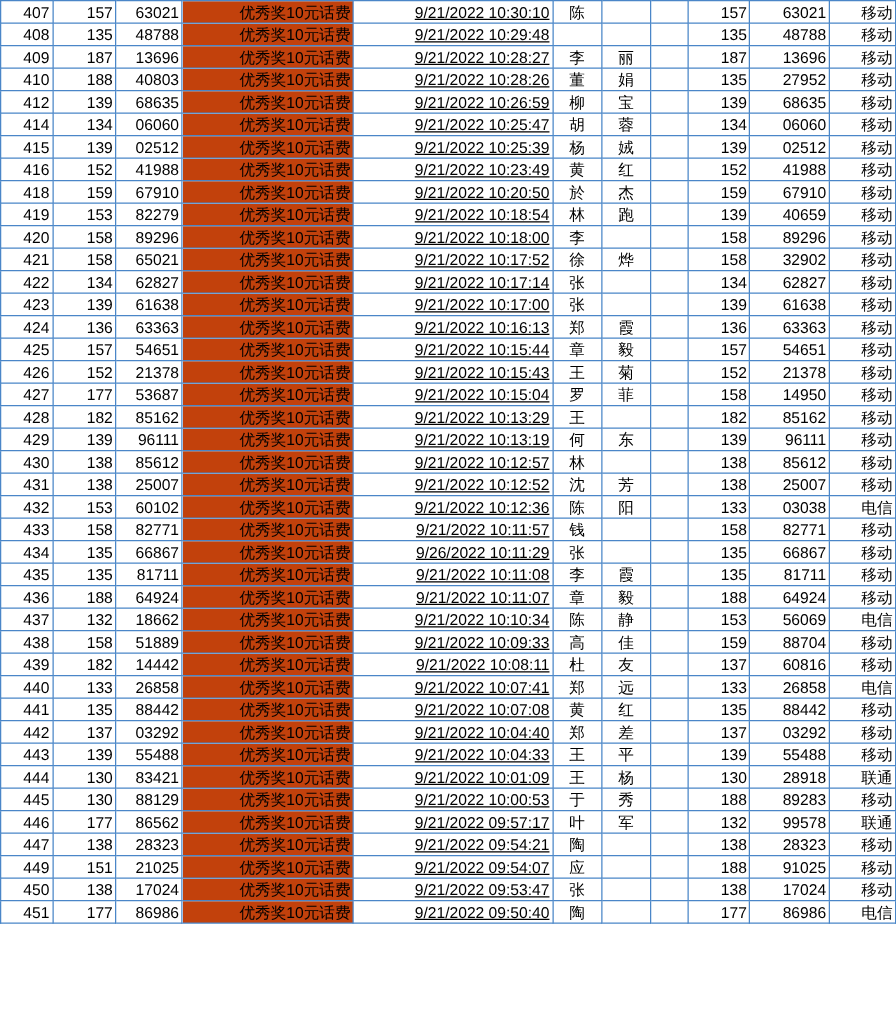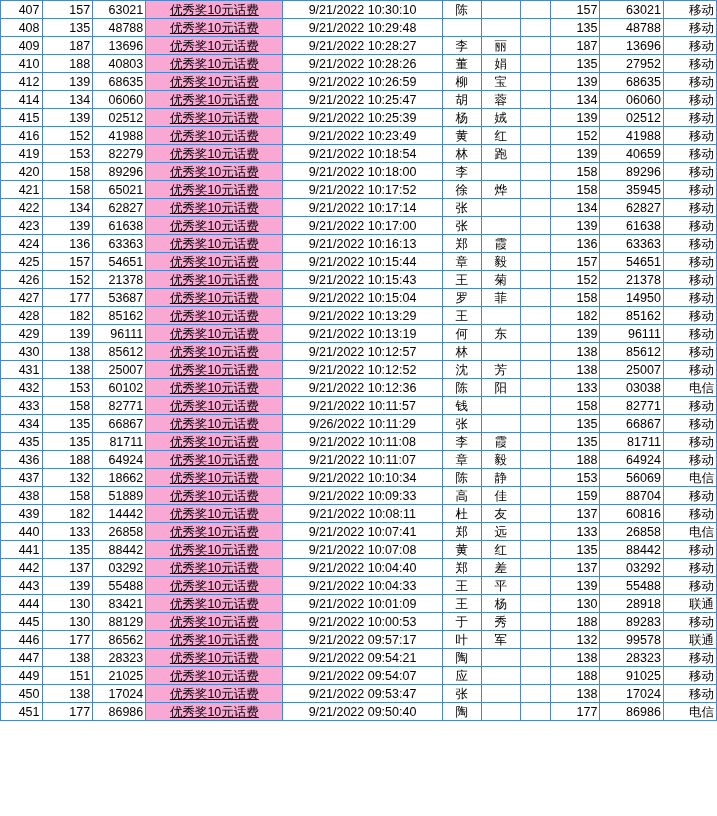--- a/index.html
+++ b/index.html
@@ -41,28 +41,27 @@
   col.c-num4    { width: 55px; }
   col.c-carrier { width: 46px; }
 
   td.rownum {
     text-align: right;
     font-size: 12px;
     padding-right: 3px;
   }
   td.num { text-align: right; padding-right: 3px; }
   td.prize {
-    background: #f9a8d4;
+    background: #c2410c;
     color: #ffffff;
-    text-align: center;
+    text-align: right;
     padding-left: 3px;
     letter-spacing: 0px;
-    text-decoration: underline;
   }
-  td.date { text-align: center; }
+  td.date { text-align: right; text-decoration: underline; }
   td.name { text-align: center; }
   td.blank { }
   td.carrier { text-align: right; padding-left: 3px; }
 </style>
 </head>
 <body>
 
 <table class="sheet">
   <colgroup>
     <col class="c-rownum">
@@ -176,20 +175,33 @@
         <td class="prize">优秀奖10元话费</td>
         <td class="date">9/21/2022 10:23:49</td>
         <td class="name">黄</td>
         <td class="name">红</td>
         <td class="blank"></td>
         <td class="num">152</td>
         <td class="num">41988</td>
         <td class="carrier">移动</td>
       </tr>
       <tr>
+        <td class="rownum">418</td>
+        <td class="num">159</td>
+        <td class="num">67910</td>
+        <td class="prize">优秀奖10元话费</td>
+        <td class="date">9/21/2022 10:20:50</td>
+        <td class="name">於</td>
+        <td class="name">杰</td>
+        <td class="blank"></td>
+        <td class="num">159</td>
+        <td class="num">67910</td>
+        <td class="carrier">移动</td>
+      </tr>
+      <tr>
         <td class="rownum">419</td>
         <td class="num">153</td>
         <td class="num">82279</td>
         <td class="prize">优秀奖10元话费</td>
         <td class="date">9/21/2022 10:18:54</td>
         <td class="name">林</td>
         <td class="name">跑</td>
         <td class="blank"></td>
         <td class="num">139</td>
         <td class="num">40659</td>
@@ -211,21 +223,21 @@
       <tr>
         <td class="rownum">421</td>
         <td class="num">158</td>
         <td class="num">65021</td>
         <td class="prize">优秀奖10元话费</td>
         <td class="date">9/21/2022 10:17:52</td>
         <td class="name">徐</td>
         <td class="name">烨</td>
         <td class="blank"></td>
         <td class="num">158</td>
-        <td class="num">35945</td>
+        <td class="num">32902</td>
         <td class="carrier">移动</td>
       </tr>
       <tr>
         <td class="rownum">422</td>
         <td class="num">134</td>
         <td class="num">62827</td>
         <td class="prize">优秀奖10元话费</td>
         <td class="date">9/21/2022 10:17:14</td>
         <td class="name">张</td>
         <td class="name"></td>

